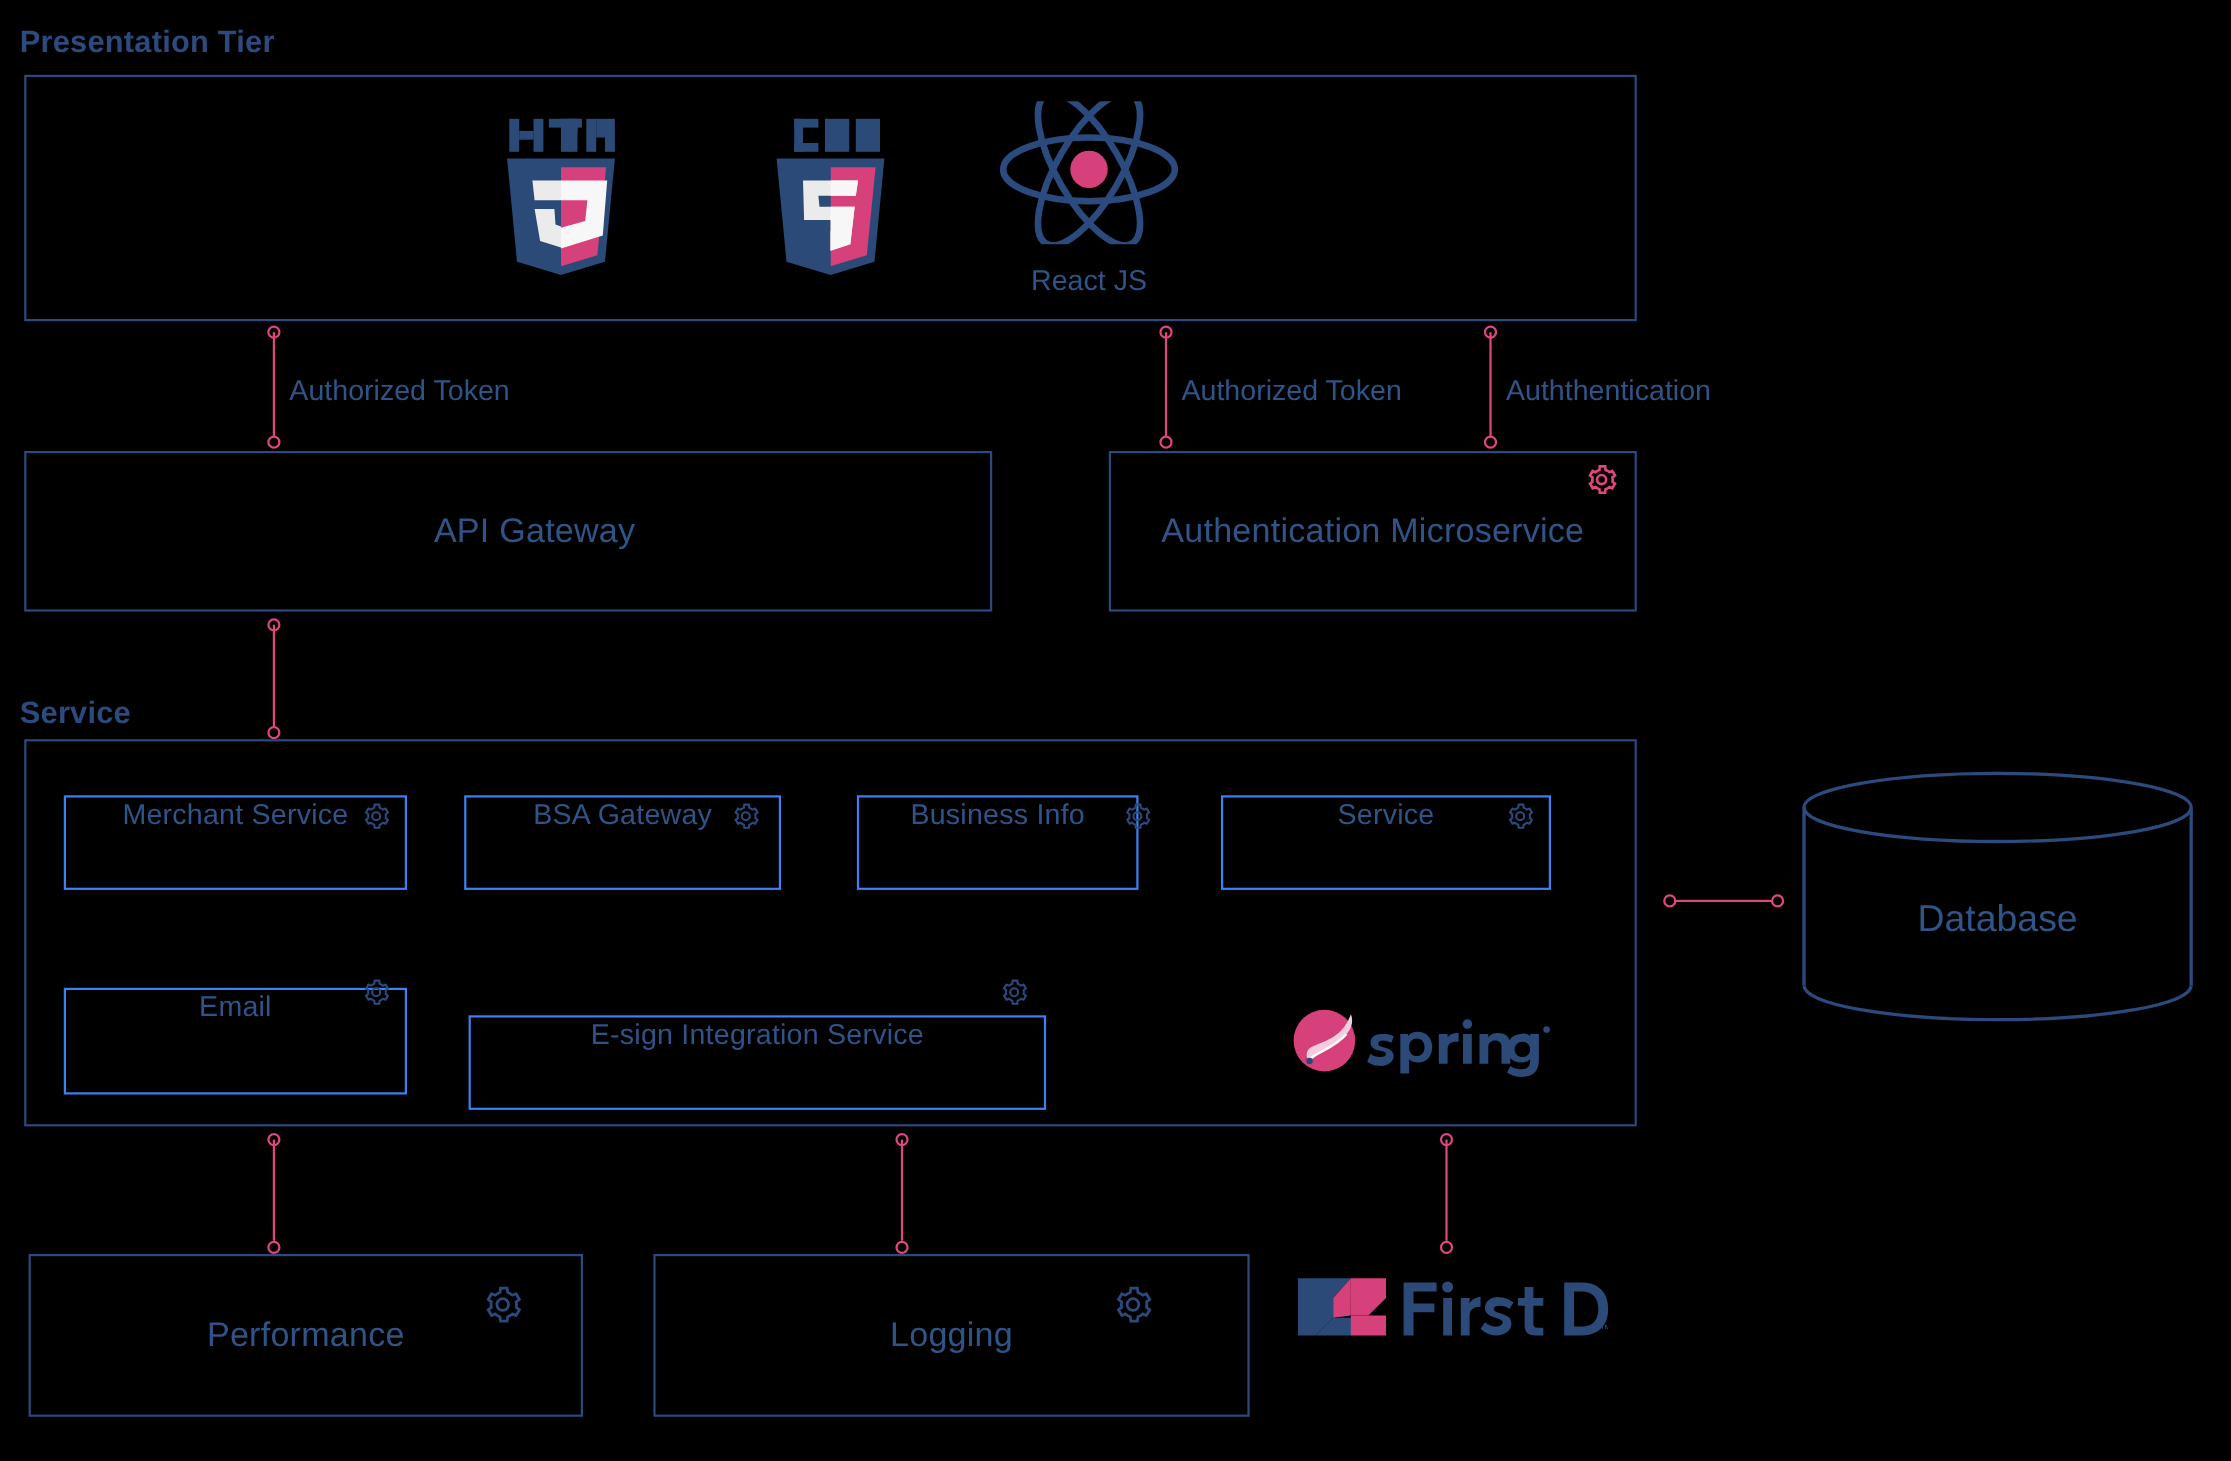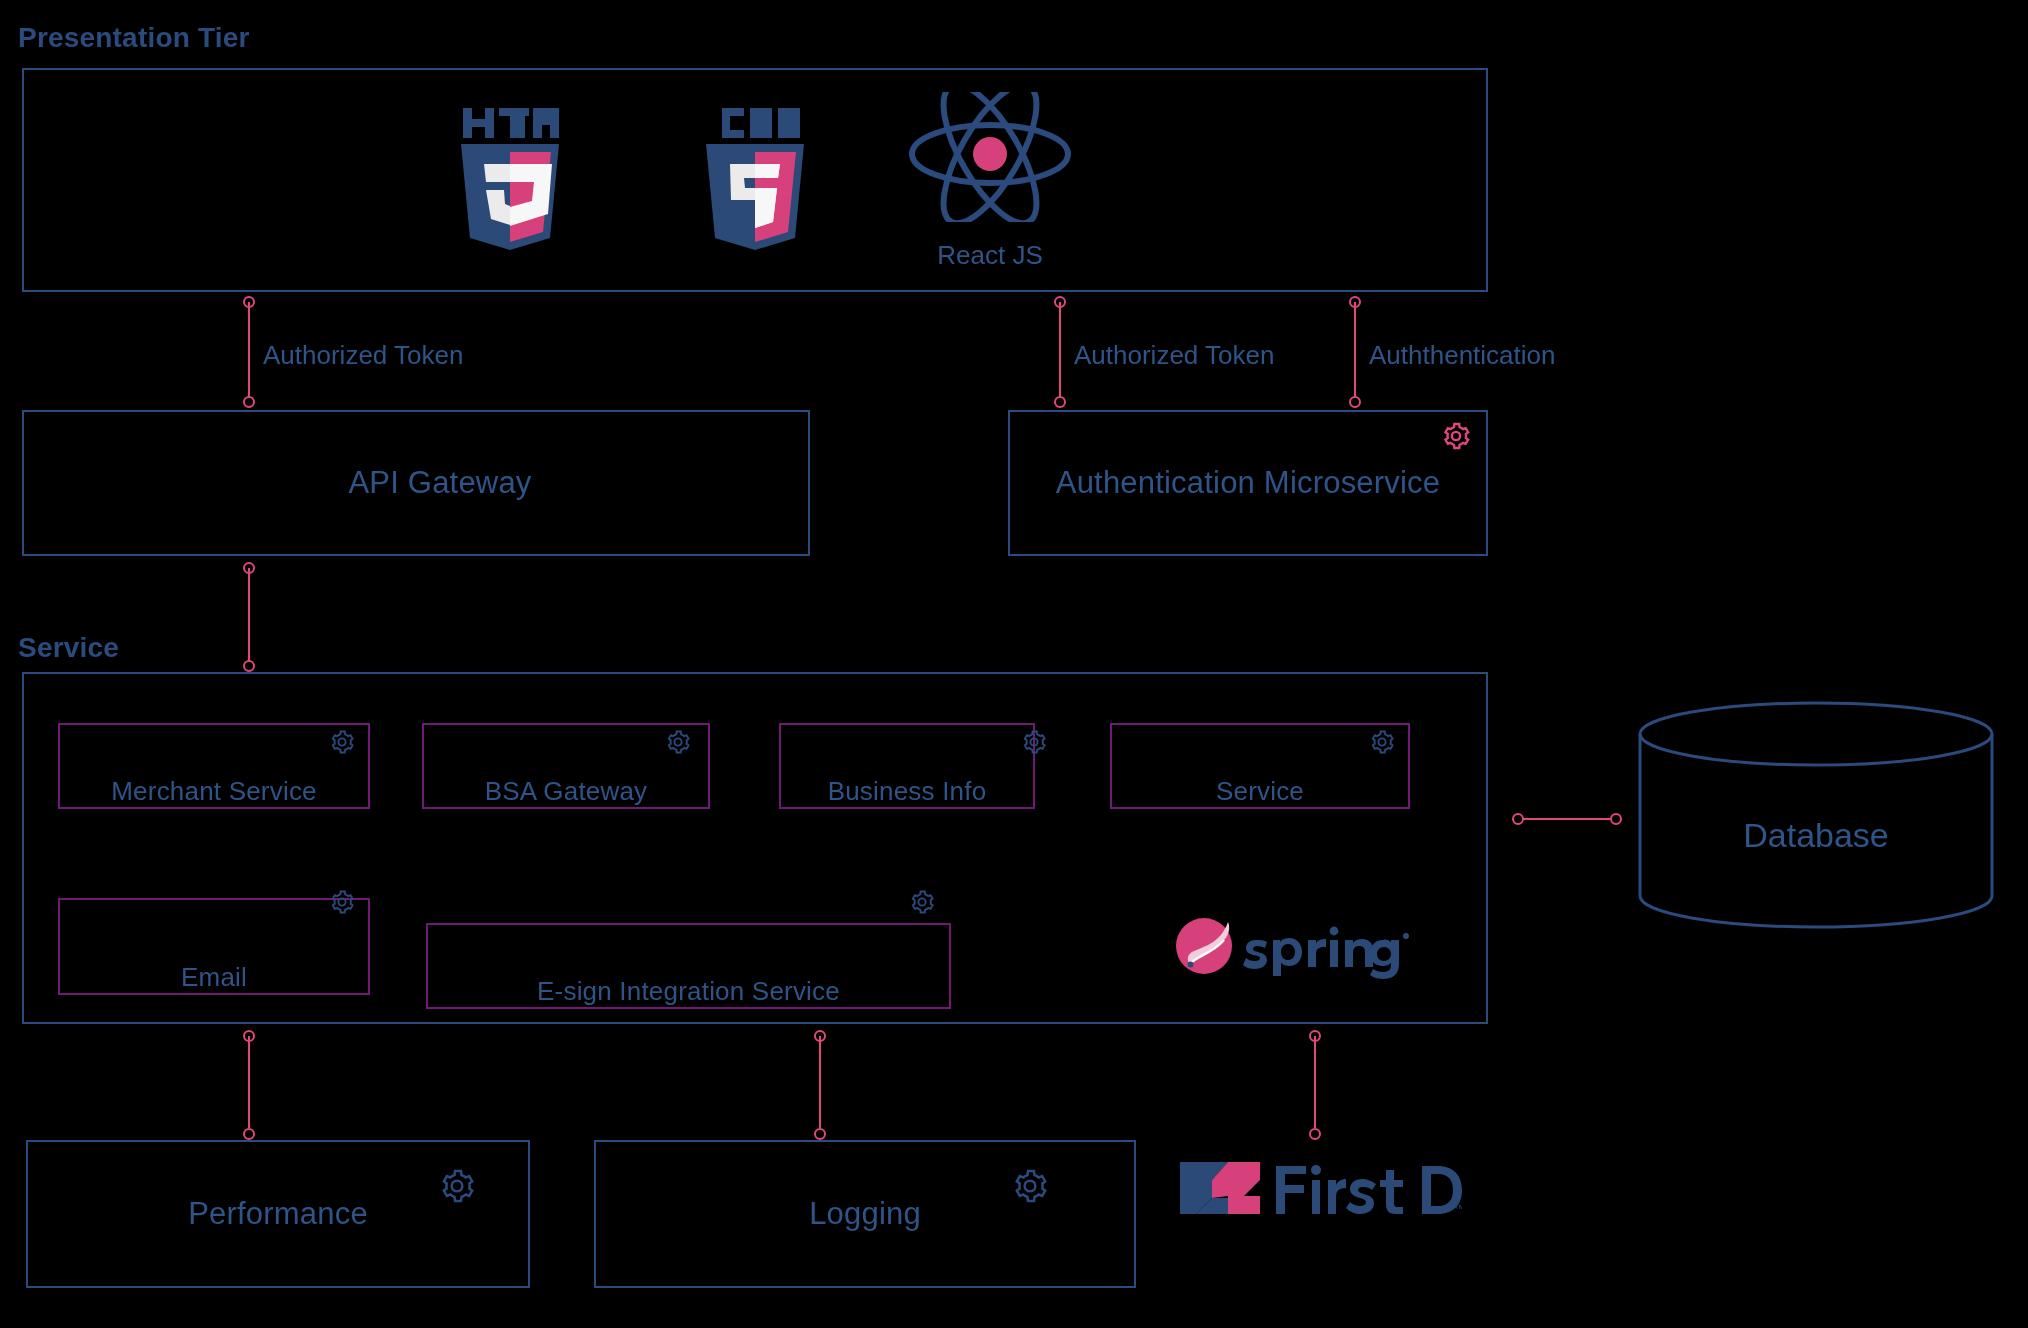--- a/index.html
+++ b/index.html
@@ -25,22 +25,22 @@
   .node{
     border:2px solid #2b4a7d;background:transparent;
     display:flex;align-items:center;justify-content:center;
   }
   .node-title{
     color:#2f5488;font-size:31px;white-space:nowrap;letter-spacing:.2px;
   }
 
   
   .chip{
-    border:2px solid #701a75;background:transparent;
-    display:flex;align-items:flex-end;justify-content:center;
+    border:2px solid #3b82f6;background:transparent;
+    display:flex;align-items:flex-start;justify-content:center;
   }
   .chip-title{
     color:#2f5488;font-size:26px;white-space:nowrap;letter-spacing:.2px;
   }
 
   
   .conn-v{position:absolute;width:2px;background:#e0477f;}
   .conn-h{position:absolute;height:2px;background:#e0477f;}
   .endpoint{
     position:absolute;width:12px;height:12px;border:2px solid #e0477f;
@@ -148,21 +148,21 @@
   <div class="endpoint" style="left:1054px;top:296px;"></div>
   <div class="conn-v" style="left:1059px;top:302px;height:100px;"></div>
   <div class="endpoint" style="left:1054px;top:396px;"></div>
   <div class="conn-label" style="left:1074px;top:340px;">Authorized Token</div>
 
   <div class="endpoint" style="left:1349px;top:296px;"></div>
   <div class="conn-v" style="left:1354px;top:302px;height:100px;"></div>
   <div class="endpoint" style="left:1349px;top:396px;"></div>
   <div class="conn-label" style="left:1369px;top:340px;">Auththentication</div>
 
-  <div class="node abs" style="left:22px;top:410px;width:788px;height:146px;padding-left:48px;">
+  <div class="node abs" style="left:22px;top:410px;width:880px;height:146px;padding-left:48px;">
     <span class="node-title">API Gateway</span>
   </div>
 
   <div class="node abs" style="left:1008px;top:410px;width:480px;height:146px;">
     <span class="node-title">Authentication Microservice</span>
   </div>
   <div class="gear" style="left:1440px;top:420px;">
     <svg width="32" height="32" viewBox="0 0 24 24" fill="none" stroke="#e0477f" stroke-width="1.8">
       <circle cx="12" cy="12" r="3.1"></circle>
       <path d="M19.4 13.5a7.6 7.6 0 0 0 0-3l1.7-1.3-1.8-3.1-2 .8a7.6 7.6 0 0 0-2.6-1.5L14.4 3h-3.6l-.3 2.4a7.6 7.6 0 0 0-2.6 1.5l-2-.8L4.1 9.2l1.7 1.3a7.6 7.6 0 0 0 0 3l-1.7 1.3 1.8 3.1 2-.8a7.6 7.6 0 0 0 2.6 1.5l.3 2.4h3.6l.3-2.4a7.6 7.6 0 0 0 2.6-1.5l2 .8 1.8-3.1z"></path>

